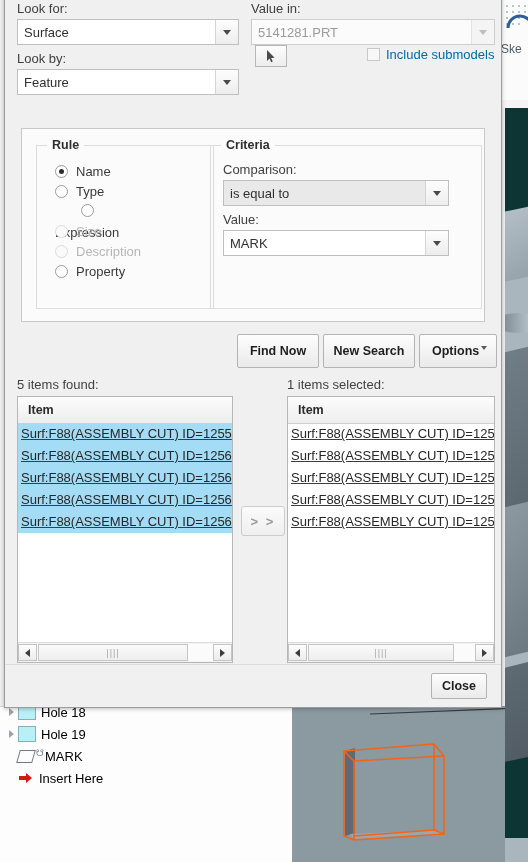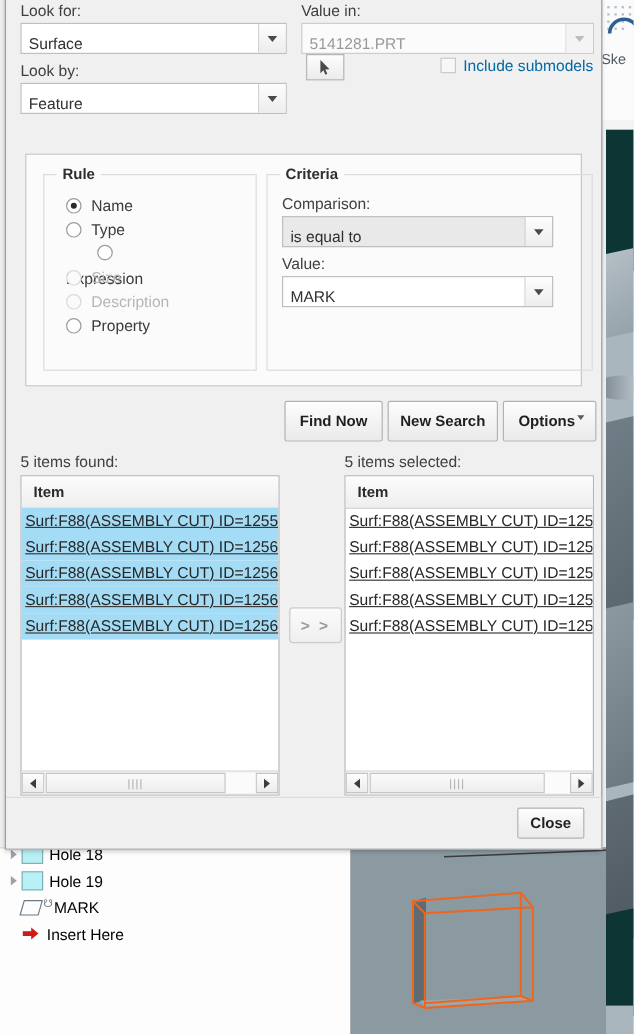--- a/index.html
+++ b/index.html
@@ -55,21 +55,21 @@
   #preview .edgeline{position:absolute;left:78px;top:-2px;width:150px;height:12px;}
 
   
   #dialog{position:absolute;left:4px;top:-6px;width:496px;height:712px;background:#f0f0f0;
           border:1px solid #9c9c9c;box-shadow:0 1px 4px rgba(0,0,0,.25);}
   #dialog-body{position:absolute;left:0;top:0;right:0;bottom:0;}
 
   .field-label{position:absolute;font-size:13px;color:#3f3f3f;}
 
   .combo{position:absolute;height:26px;background:#fff;border:1px solid #bfbfbf;box-sizing:border-box;
-         display:flex;align-items:flex-end;}
+         display:flex;align-items:center;}
   .combo .cval{flex:1;padding-left:6px;font-size:13px;color:#303030;white-space:nowrap;overflow:hidden;}
   .combo .carrow{width:22px;height:100%;border-left:1px solid #d4d4d4;
          background:linear-gradient(180deg,#fdfdfd,#ededed);display:flex;align-items:center;justify-content:center;}
   .combo .carrow i{border-left:4px solid transparent;border-right:4px solid transparent;border-top:5px solid #4a4a4a;display:block;}
   .combo.readonly{background:#fbfbfb;border-color:#cdcdcd;}
   .combo.readonly .cval{color:#9a9a9a;}
   .combo.readonly .carrow{background:#f4f4f4;border-left:1px solid #e2e2e2;}
   .combo.readonly .carrow i{border-top-color:#bdbdbd;}
   .combo.greyfill .cval{background:transparent;}
   .combo.greyfill{background:#e9e9e9;}
@@ -289,21 +289,21 @@
       <div class="radio dis" style="left:18px;top:98px;">
         <span class="rb"></span>
         <span class="rl">Description</span>
       </div>
       <div class="radio" style="left:18px;top:118px;">
         <span class="rb"></span>
         <span class="rl">Property</span>
       </div>
     </div>
 
-    <div class="group" style="left:200px;top:16px;width:272px;height:164px;">
+    <div class="group" style="left:188px;top:16px;width:272px;height:164px;">
       <span class="gtitle">Criteria</span>
 
       <div class="field-label" style="left:12px;top:16px;">Comparison:</div>
       <div class="combo greyfill" style="left:12px;top:34px;width:226px;">
         <div class="cval">is equal to</div>
         <div class="carrow">
               <i></i>
             </div>
       </div>
 
@@ -350,21 +350,21 @@
       <div class="sbtn">
             <i class="r"></i>
           </div>
     </div>
   </div>
 
   <div id="movebtn">
     <span>&gt; &gt;</span>
   </div>
 
-  <div class="listcap" style="left:282px;top:382px;">5 items selected:</div>
+  <div class="listcap" style="left:282px;top:382px;">1 items selected:</div>
   <div class="listbox" style="left:282px;top:401px;width:208px;height:267px;">
     <div class="lhead">Item</div>
     <div class="lbody">
       <div class="lrow">Surf:F88(ASSEMBLY CUT) ID=1255</div>
       <div class="lrow">Surf:F88(ASSEMBLY CUT) ID=1256</div>
       <div class="lrow">Surf:F88(ASSEMBLY CUT) ID=1256</div>
       <div class="lrow">Surf:F88(ASSEMBLY CUT) ID=1256</div>
       <div class="lrow">Surf:F88(ASSEMBLY CUT) ID=1256</div>
     </div>
     <div class="hscroll">

